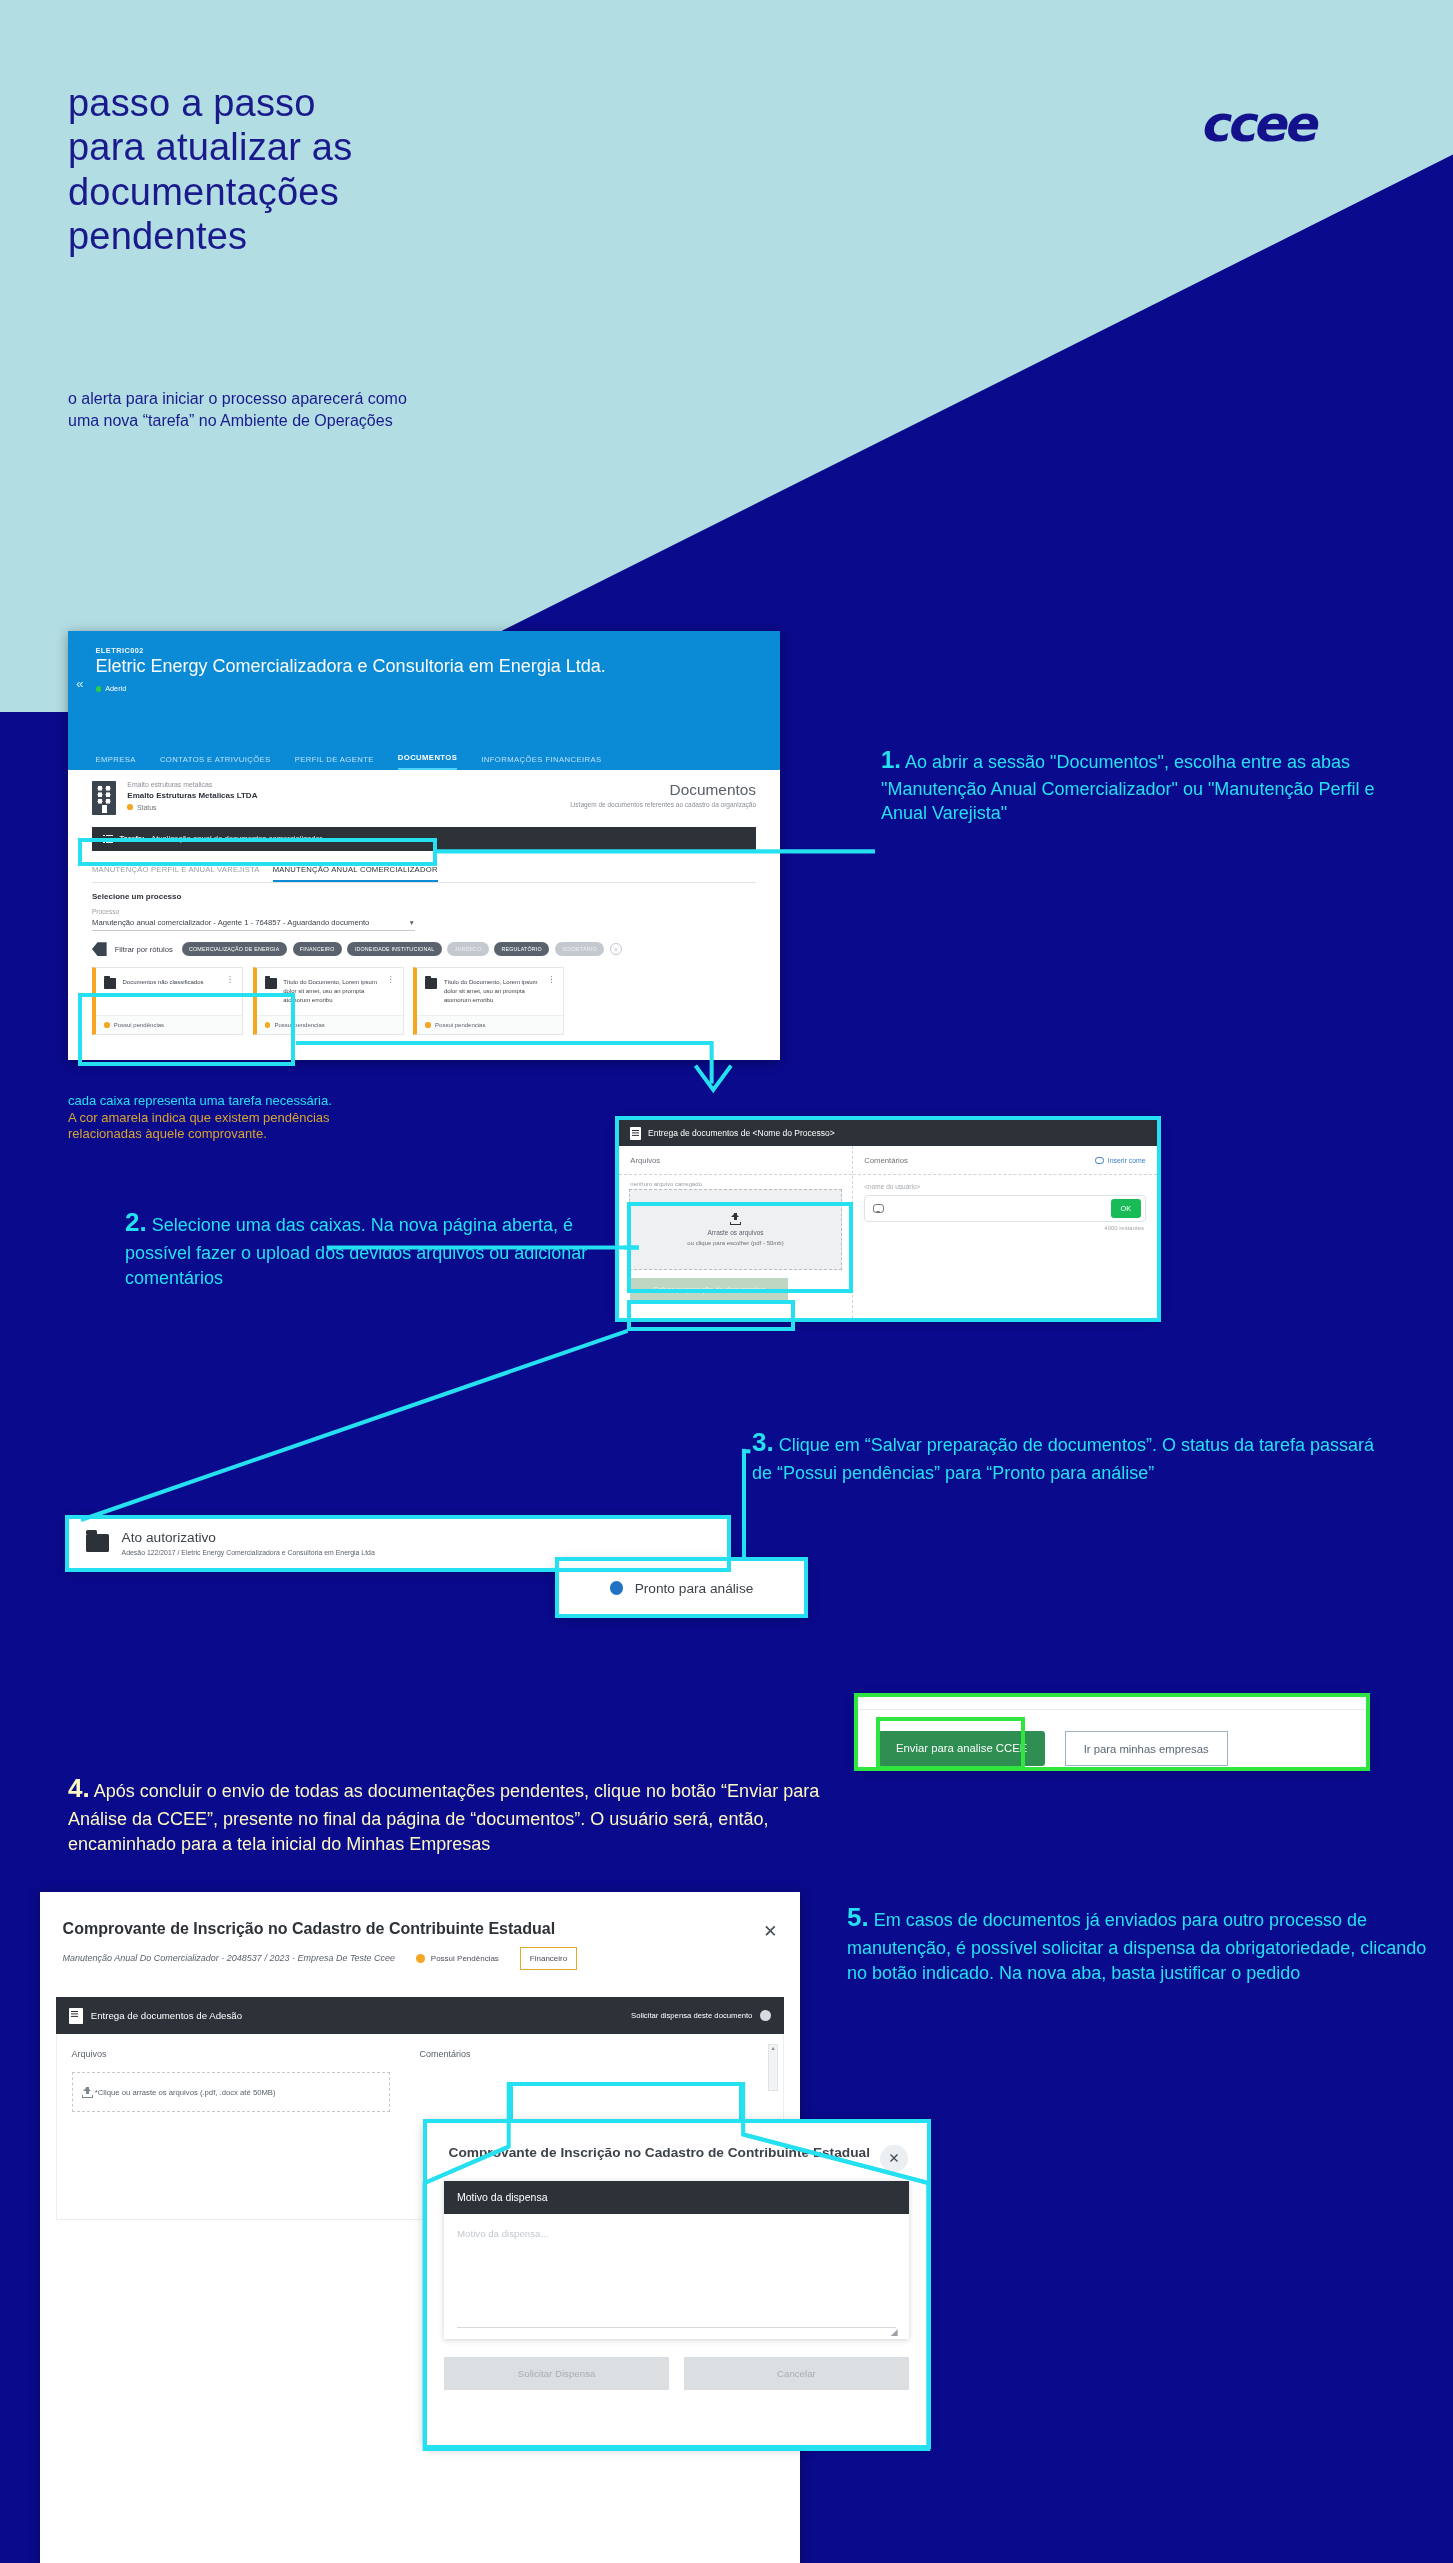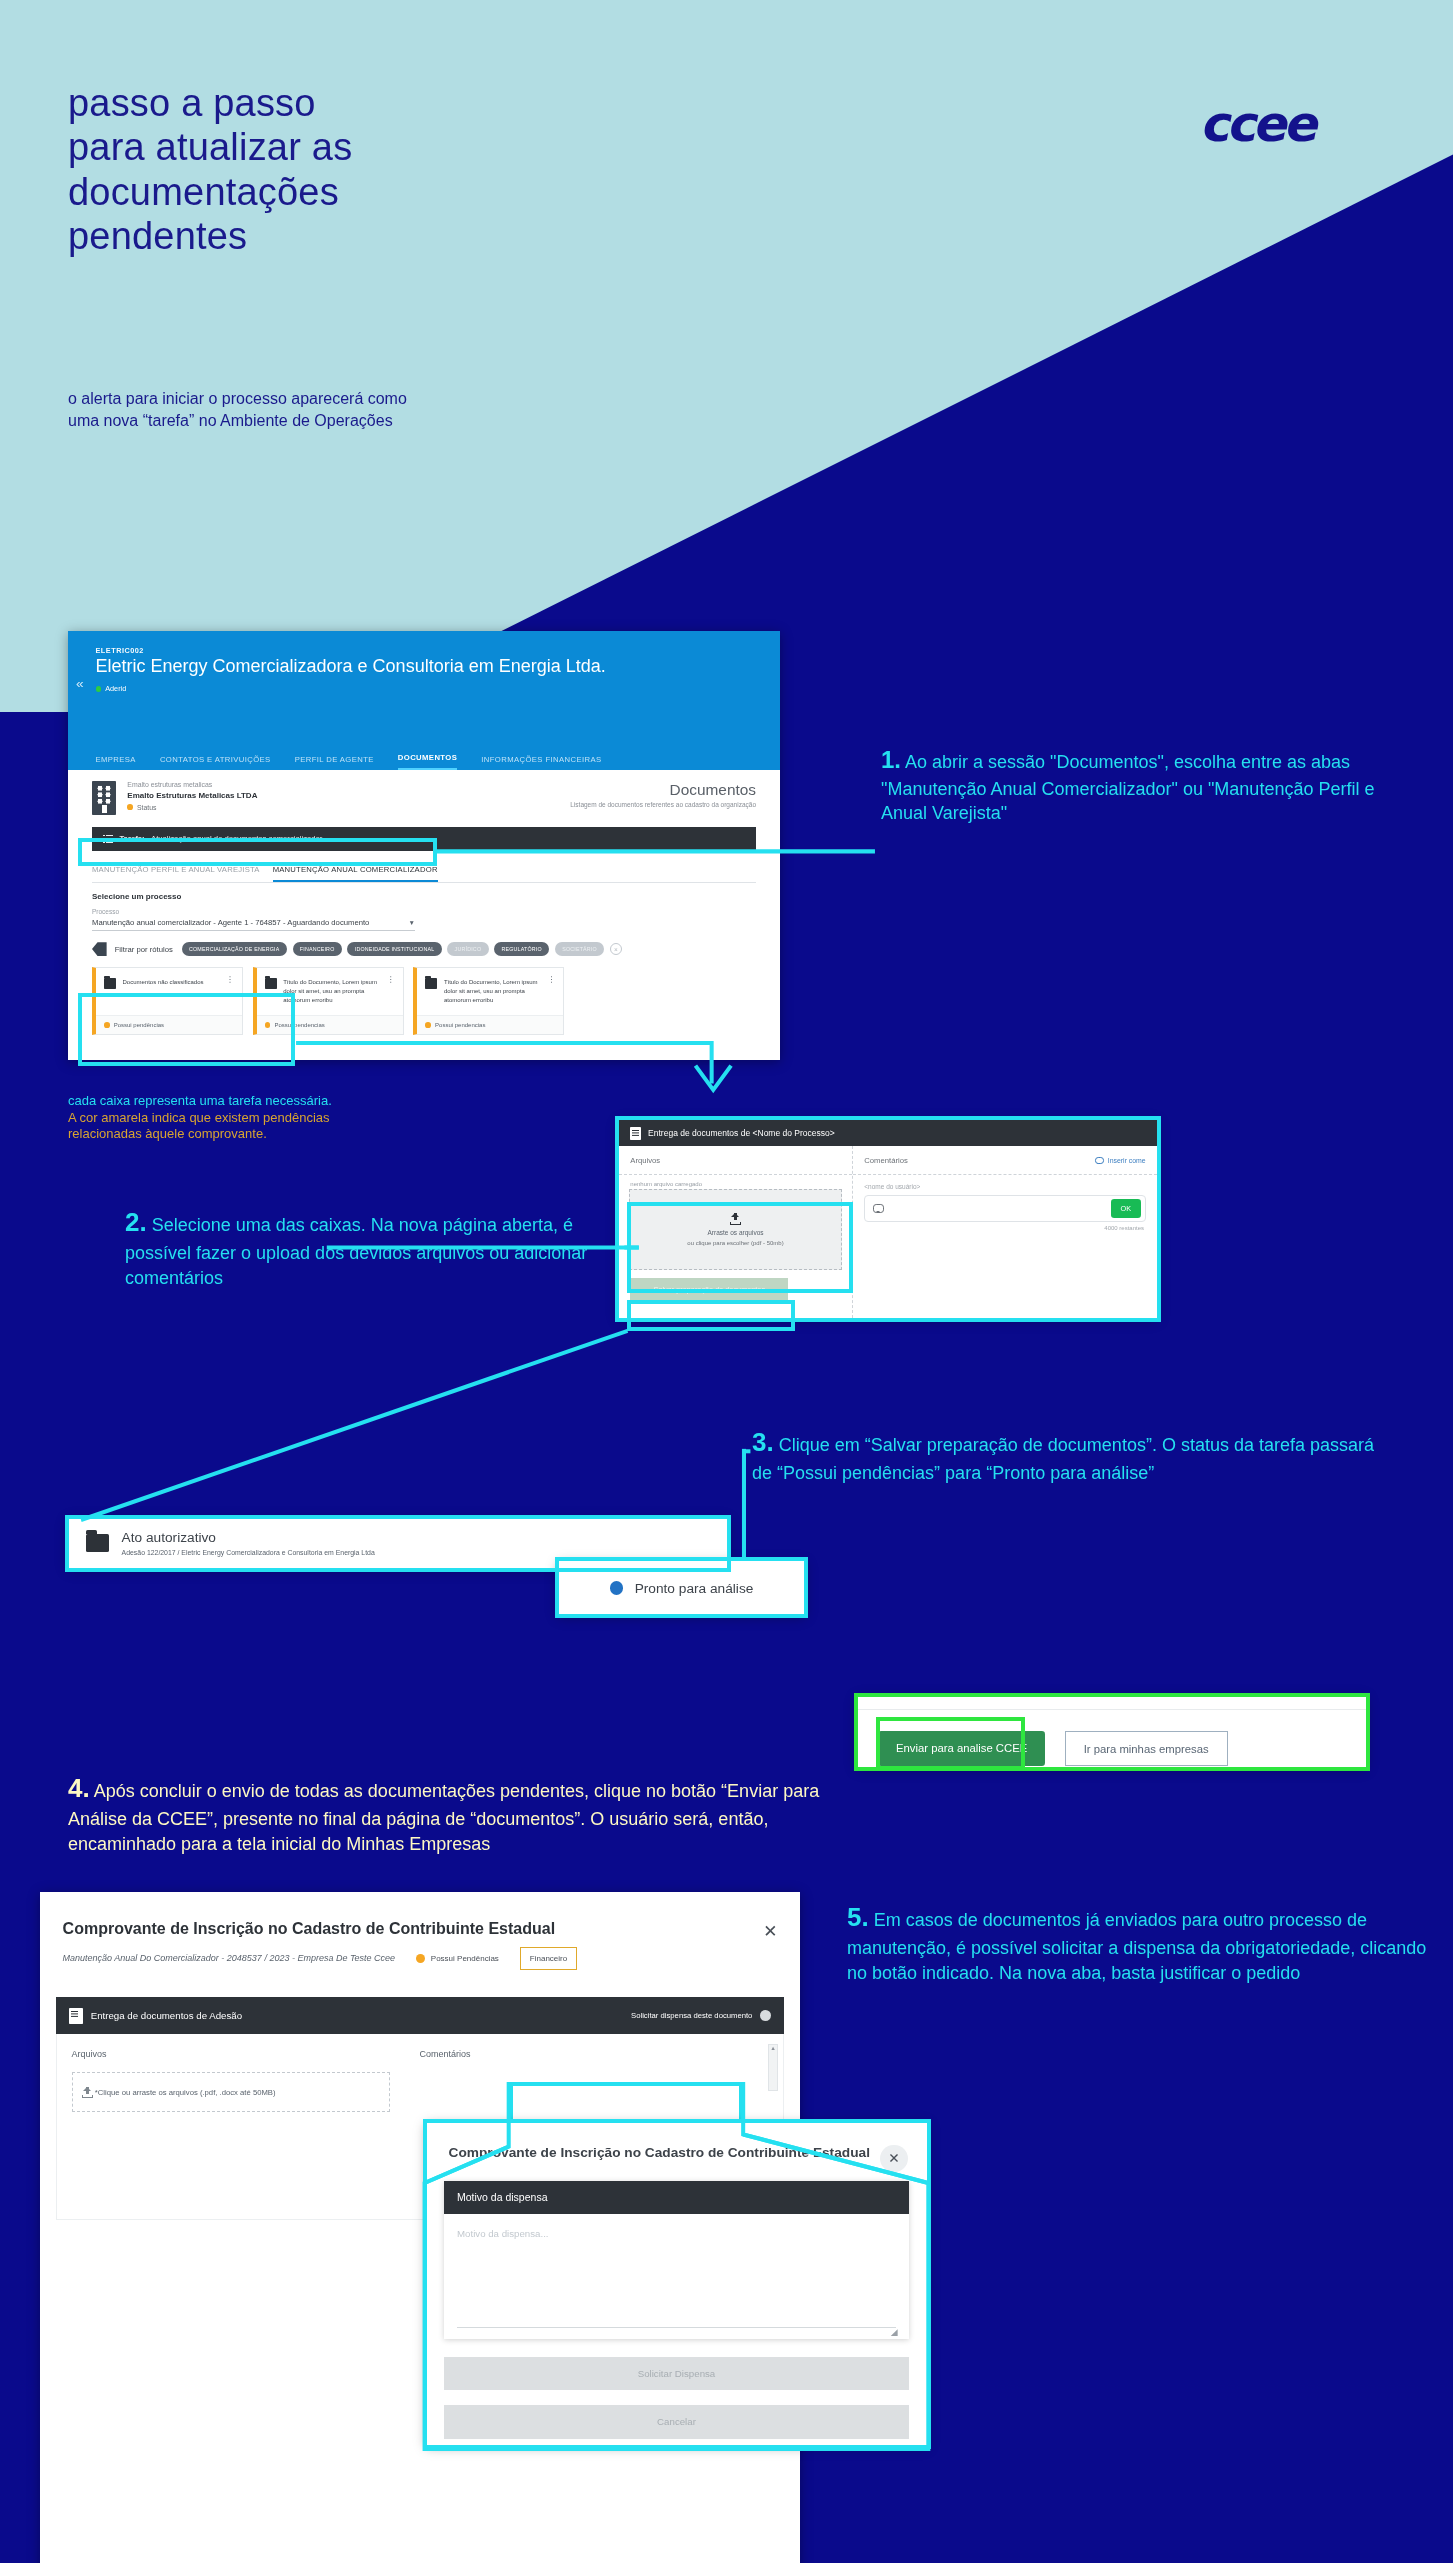--- a/index.html
+++ b/index.html
@@ -178,21 +178,21 @@
   #shot7 { left:426px; top:2122px; width:501px; height:323px; }
   #s7-title { font-size:13.7px; font-weight:bold; color:#3d434a; padding:21px 57px 0 22.6px; line-height:1.45; }
   #s7-x { position:absolute; right:19.4px; top:22.6px; width:27.5px; height:27.5px; border-radius:50%;
       background:#eceff1; color:#4a5058; font-size:13.7px; display:flex; align-items:center; justify-content:center;}
   #s7-card { margin:18px 18px 0 18px; box-shadow:0 0.8px 5.7px rgba(0,0,0,.18); background:#fff; }
   #s7-card-h { background:#2d3238; color:#fff; font-size:10.5px; padding:10.5px 13px; }
   #s7-ta { height:125px; padding:11.3px 13px 0 13px; position:relative; }
   #s7-ph { font-size:9.7px; color:#c3c9cf; }
   #s7-ta:after { content:""; position:absolute; left:13px; right:13px; bottom:11.3px; height:0.8px; background:#d5dadd; }
   #s7-grip { position:absolute; right:11.3px; bottom:1.6px; font-size:9px; color:#9aa0a7; }
-  #s7-btns { display:flex; gap:14.6px; padding:18px 18px 8px 18px;flex-direction:column; }
+  #s7-btns { display:flex; gap:14.6px; padding:18px 18px 8px 18px; }
   .s7-btn { flex:1; background:#dcdfe1; color:#a8aeb3; font-size:9.7px; text-align:center; padding:11.3px 0; }
 
   
   .note { position:absolute; font-weight:300; }
   #note1 { left:881px; top:744px; width:534px; font-size:18px; line-height:1.36; color:#25e0f0; }
   #note1 .num { color:#25e0f0; font-size:24px; font-weight:bold; }
   #note-cap { left:68px; top:1093px; width:615px; font-size:13px; line-height:1.28; }
   #note-cap .l1 { color:#25e0f0; }
   #note-cap .l2 { color:#d8a431; }
   #note2 { left:125px; top:1205px; width:517px; font-size:18px; line-height:1.38; color:#25e0f0; }

